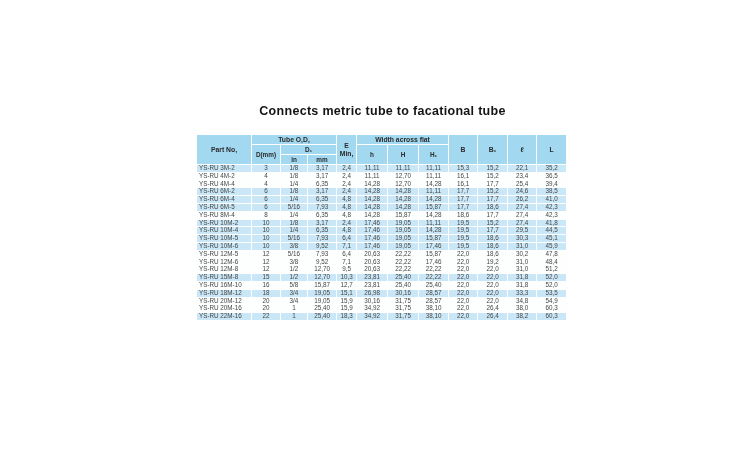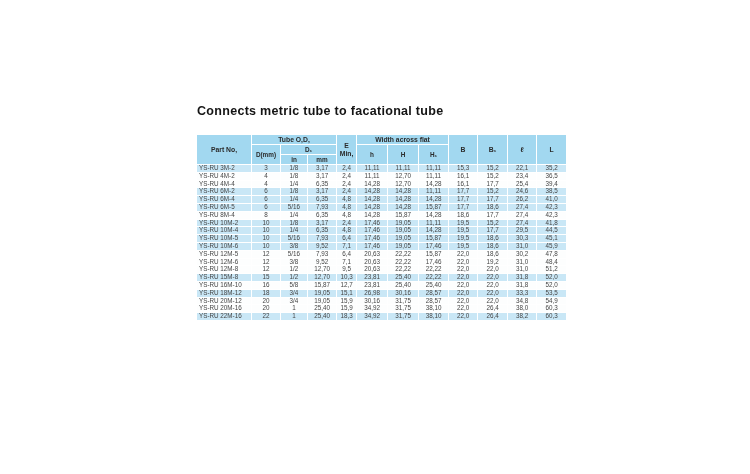--- a/index.html
+++ b/index.html
@@ -7,21 +7,21 @@
   .page {
     position:relative;
     width:750px; height:474px;
     background:#ffffff;
     font-family:"Liberation Sans", sans-serif;
     overflow:hidden;
   }
   .content { position:absolute; left:196px; top:104px; width:372px; }
   .page-title {
     font-size:12.5px; font-weight:bold; color:#141414;
-    letter-spacing:0.3px; margin:0 0 16px 1px; white-space:nowrap;
+    letter-spacing:0.3px; margin:0 0 16px 1px; white-space:nowrap;text-align:center;
   }
   table.spec-table {
     border-collapse:collapse; table-layout:fixed; width:370px;
   }
   .spec-table th, .spec-table td {
     border:1px solid #ffffff;
     text-align:center; vertical-align:middle;
     overflow:hidden; white-space:nowrap;
   }
   .spec-table thead th {

